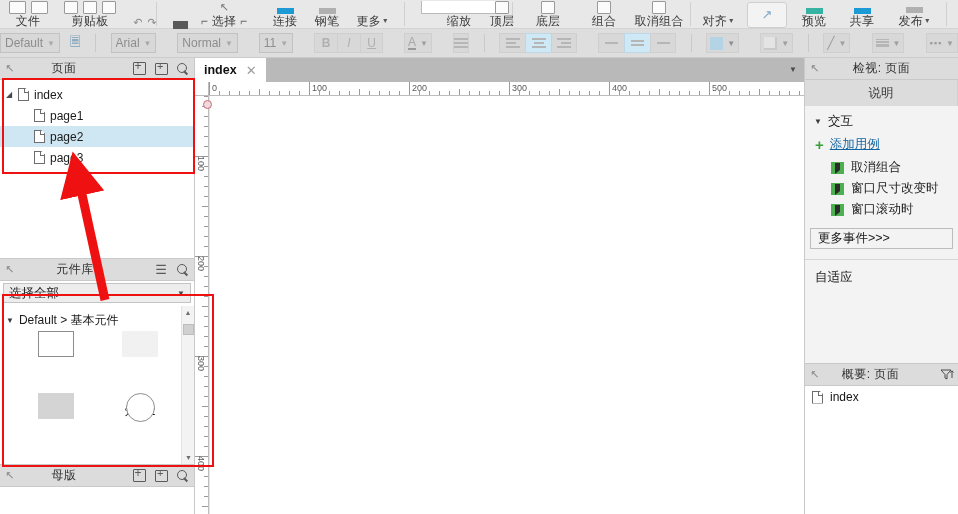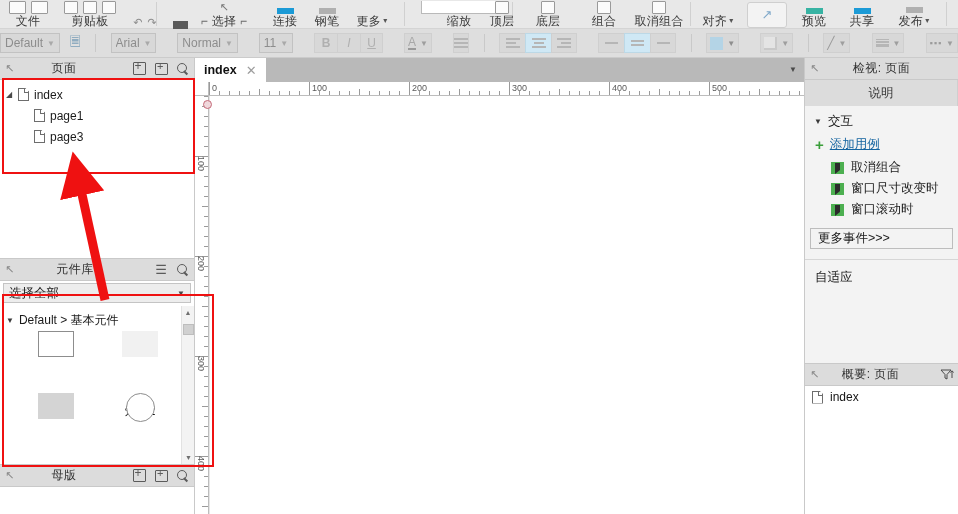--- a/index.html
+++ b/index.html
@@ -582,20 +582,24 @@
     </div>
     <div class="tree">
       <div class="tree-row">
         <span class="twisty">◢</span>
         <span class="fileicon"></span>
         <span class="lbl">index</span>
       </div>
       <div class="tree-row child">
         <span class="fileicon"></span>
         <span class="lbl">page1</span>
+      </div>
+      <div class="tree-row child sel">
+        <span class="fileicon"></span>
+        <span class="lbl">page2</span>
       </div>
       <div class="tree-row child">
         <span class="fileicon"></span>
         <span class="lbl">page3</span>
       </div>
     </div>
   </div>
 
   <div id="widgets-panel">
     <div class="panel-head">

